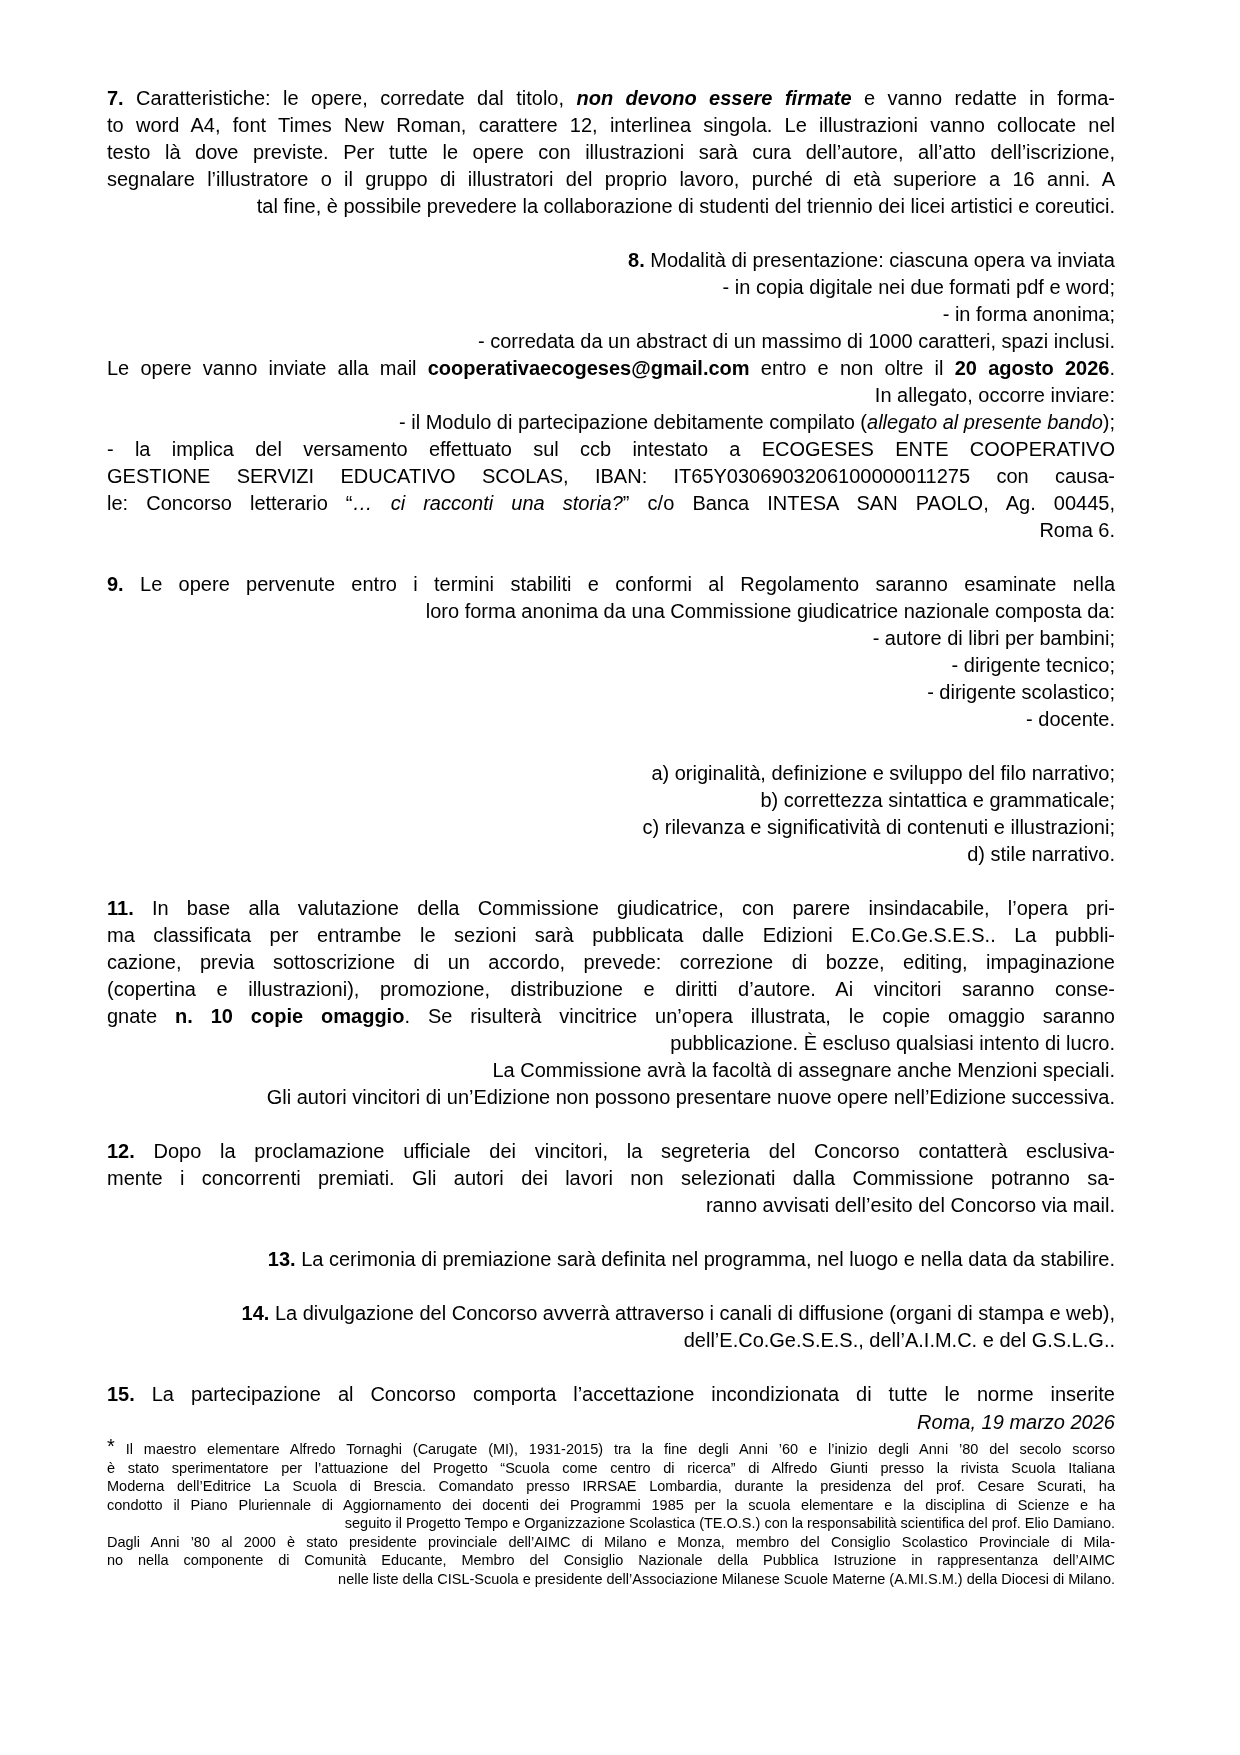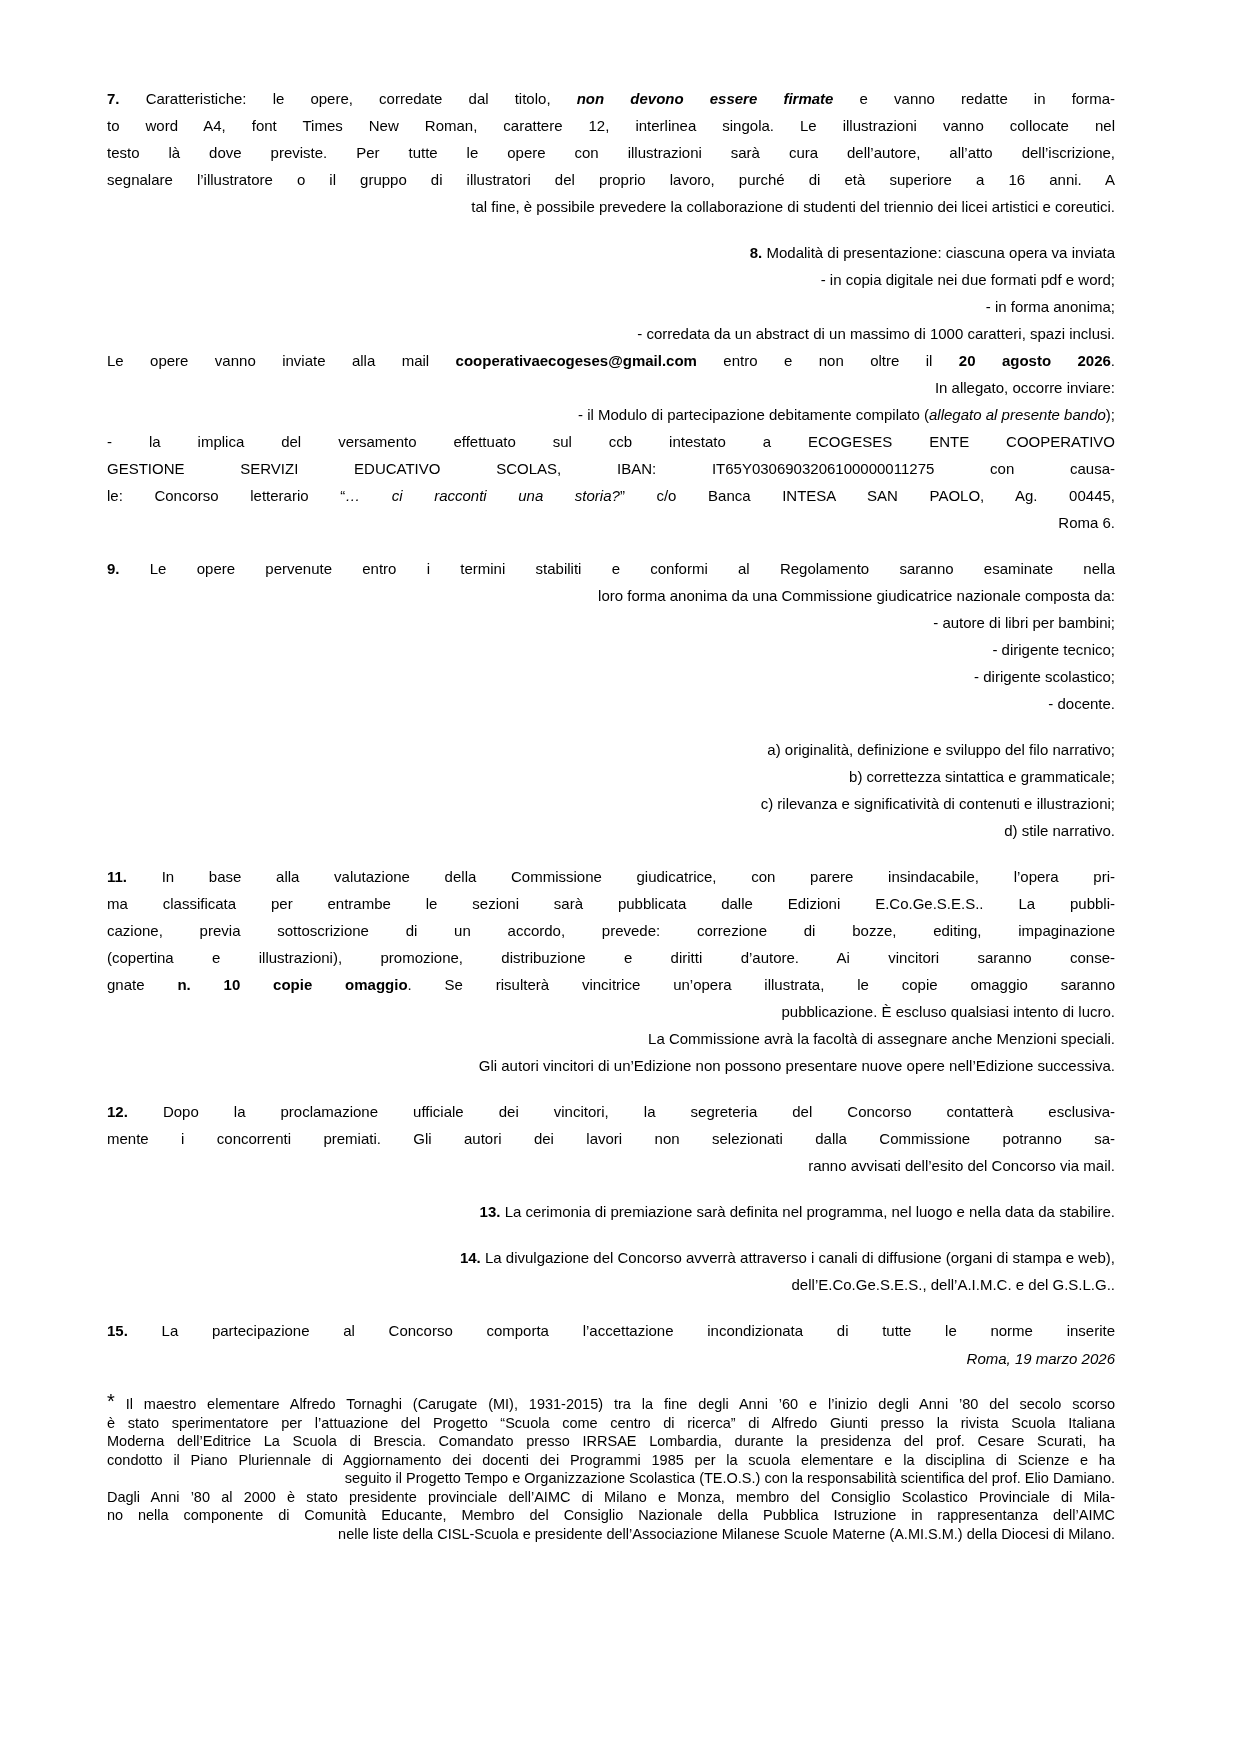--- a/index.html
+++ b/index.html
@@ -14,24 +14,24 @@
     color: #000000;
     font-family: "Liberation Sans", sans-serif;
     box-sizing: border-box;
     padding: 85px 125px 0 107px;
     overflow: hidden;
   }
   .doc-body {
     width: 1008px;
   }
   .block {
-    font-size: 15px;
+    font-size: 20px;
     line-height: 27px;
   }
-  .block.space-before { margin-top: 19px; }
+  .block.space-before { margin-top: 27px; }
   .block.small {
     font-size: 14.5px;
     line-height: 18.5px;
   }
   .line { text-align: right; white-space: normal; }
   .line.justify {
     text-align: justify;
     text-align-last: justify;
     -moz-text-align-last: justify;
   }
@@ -104,21 +104,21 @@
       <div class="block space-before">
         <div class="line"><span class="b">14.</span><span> La divulgazione del Concorso avverrà attraverso i canali di diffusione (organi di stampa e web),</span></div>
         <div class="line"><span>dell’E.Co.Ge.S.E.S., dell’A.I.M.C. e del G.S.L.G..</span></div>
       </div>
       <div class="block space-before">
         <div class="line justify"><span class="b">15.</span><span> La partecipazione al Concorso comporta l’accettazione incondizionata di tutte le norme inserite</span></div>
       </div>
       <div class="block" style="margin-top: 1px;">
         <div class="line right"><span class="i">Roma, 19 marzo 2026</span></div>
       </div>
-      <div class="block small" style="margin-top: 23px;">
+      <div class="block small" style="margin-top: 4px;">
         <div class="line justify"><span class="sup">*</span><span> Il maestro elementare Alfredo Tornaghi (Carugate (MI), 1931-2015) tra la fine degli Anni ’60 e l’inizio degli Anni ’80 del secolo scorso</span></div>
         <div class="line justify"><span>è stato sperimentatore per l’attuazione del Progetto “Scuola come centro di ricerca” di Alfredo Giunti presso la rivista Scuola Italiana</span></div>
         <div class="line justify"><span>Moderna dell’Editrice La Scuola di Brescia. Comandato presso IRRSAE Lombardia, durante la presidenza del prof. Cesare Scurati, ha</span></div>
         <div class="line justify"><span>condotto il Piano Pluriennale di Aggiornamento dei docenti dei Programmi 1985 per la scuola elementare e la disciplina di Scienze e ha</span></div>
         <div class="line"><span>seguito il Progetto Tempo e Organizzazione Scolastica (TE.O.S.) con la responsabilità scientifica del prof. Elio Damiano.</span></div>
       </div>
       <div class="block small">
         <div class="line justify"><span>Dagli Anni ’80 al 2000 è stato presidente provinciale dell’AIMC di Milano e Monza, membro del Consiglio Scolastico Provinciale di Mila-</span></div>
         <div class="line justify"><span>no nella componente di Comunità Educante, Membro del Consiglio Nazionale della Pubblica Istruzione in rappresentanza dell’AIMC</span></div>
         <div class="line"><span>nelle liste della CISL-Scuola e presidente dell’Associazione Milanese Scuole Materne (A.MI.S.M.) della Diocesi di Milano.</span></div>

